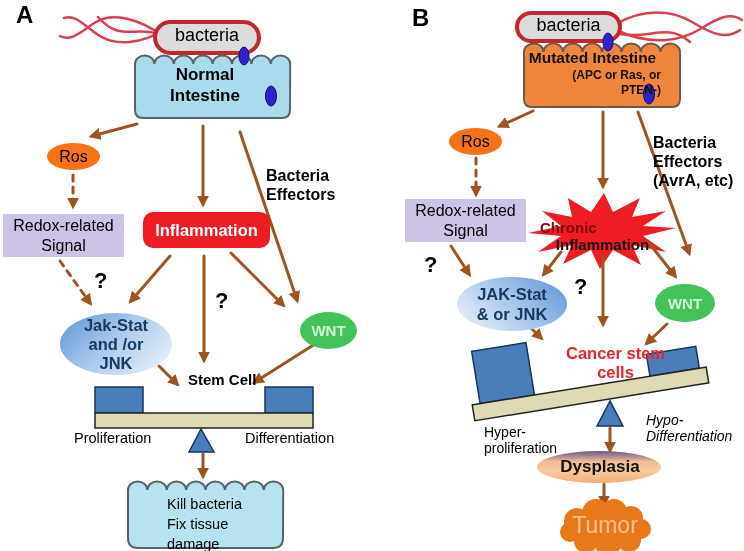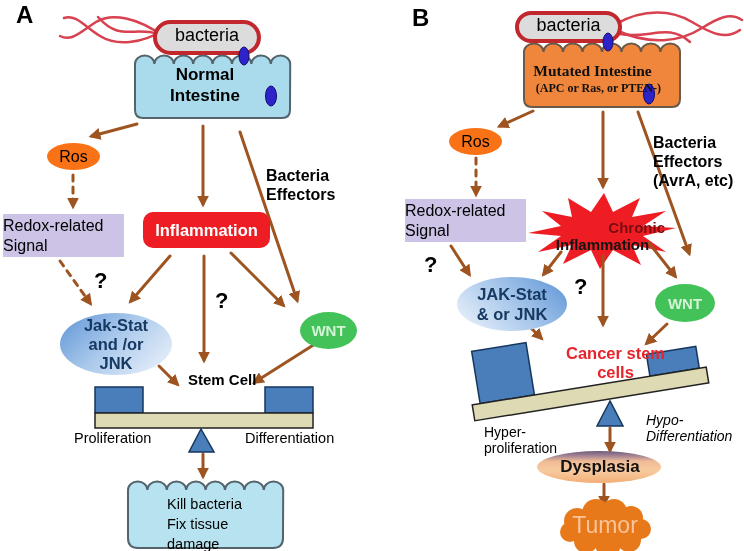--- a/index.html
+++ b/index.html
@@ -12,21 +12,21 @@
   .panel-label{font-size:24px;font-weight:bold;color:#000;}
   .pill-text{font-size:18px;text-align:center;color:#000;}
   .intestine-text{font-weight:bold;font-size:17px;line-height:21px;text-align:center;color:#000;}
   .mut-line1{font-weight:bold;font-size:15.5px;line-height:20px;text-align:center;}
   .mut-line2{font-weight:bold;font-size:12px;line-height:15px;text-align:right;padding-left:11px;}
   .ros{
     border-radius:50%;background:#f97316;display:flex;align-items:center;justify-content:center;
     font-size:16px;color:#000;
   }
   .redox{
-    background:#CDC3E6;display:flex;flex-direction:column;align-items:flex-start;justify-content:center;
+    background:#CDC3E6;display:flex;flex-direction:column;align-items:center;justify-content:center;
     font-size:16px;line-height:20px;color:#000;
   }
   .inflammation{
     background:#EE1D23;border-radius:10px;display:flex;align-items:center;justify-content:center;
     color:#fff;font-weight:bold;font-size:16.5px;
   }
   .effectors{font-weight:bold;font-size:16px;line-height:19px;color:#000;}
   .qmark{font-weight:bold;font-size:22px;color:#000;}
   .jak-a{
     border-radius:50%;background:linear-gradient(135deg,#5C93D6 0%,#A9C8EB 45%,#F0F5FC 100%);
@@ -39,21 +39,21 @@
     color:#173A63;font-weight:bold;font-size:16.5px;line-height:20px;
   }
   .wnt{
     border-radius:50%;background:#44C25A;display:flex;align-items:center;justify-content:center;
     color:#D4F4D8;font-weight:bold;font-size:15px;
   }
   .stemcell{font-weight:bold;font-size:15px;color:#000;}
   .plain14{font-size:14.5px;color:#000;}
   .two-line{line-height:16px;font-size:14px;color:#000;}
   .kill-text{font-size:14.5px;line-height:20px;color:#000;}
-  .chronic1{color:#7B0D12;font-weight:bold;font-size:15px;line-height:17px;text-align:right;}
+  .chronic1{color:#7B0D12;font-weight:bold;font-size:15px;line-height:17px;text-align:left;}
   .chronic2{color:#141414;font-weight:bold;font-size:15px;line-height:17px;text-align:center;}
   .cancer{color:#E8232B;font-weight:bold;font-size:16.5px;line-height:19px;text-align:center;}
   .dysplasia-text{font-weight:bold;font-size:17px;color:#111;text-align:center;}
   .tumor-text{font-size:23px;color:#F9C49A;text-align:center;}
 </style>
 </head>
 <body>
 
 <div class="canvas">
 
@@ -208,21 +208,21 @@
   <div class="abs kill-text" style="left:167px;top:494px;">
     <div>Kill bacteria</div>
     <div>Fix tissue</div>
     <div>damage</div>
   </div>
 
   <div class="abs panel-label" style="left:412px;top:4px;">B</div>
 
   <div class="abs pill-text" style="left:517px;top:15px;width:103px;">bacteria</div>
 
-  <div class="abs" style="left:524px;top:61px;width:137px;font-family:Liberation Serif, serif;">
+  <div class="abs" style="left:524px;top:48px;width:137px;">
     <div class="mut-line1">Mutated Intestine</div>
     <div class="mut-line2">(APC or Ras, or PTEN-)</div>
   </div>
 
   <div class="abs ros" style="left:449px;top:128px;width:53px;height:27px;">
     <span>Ros</span>
   </div>
 
   <div class="abs redox" style="left:405px;top:199px;width:121px;height:43px;">
     <div>Redox-related</div>

